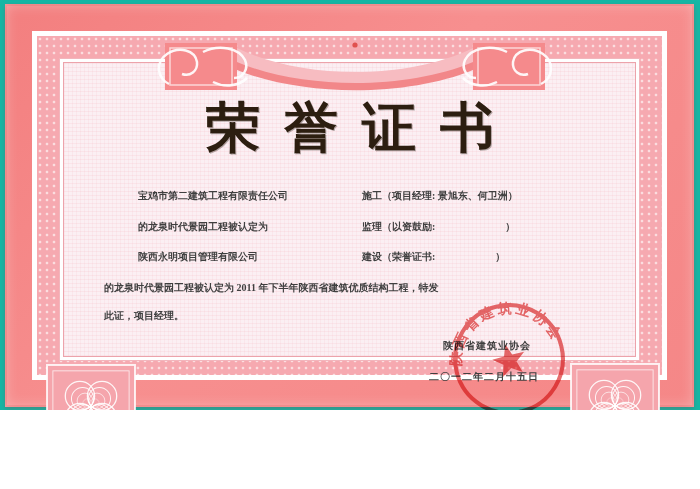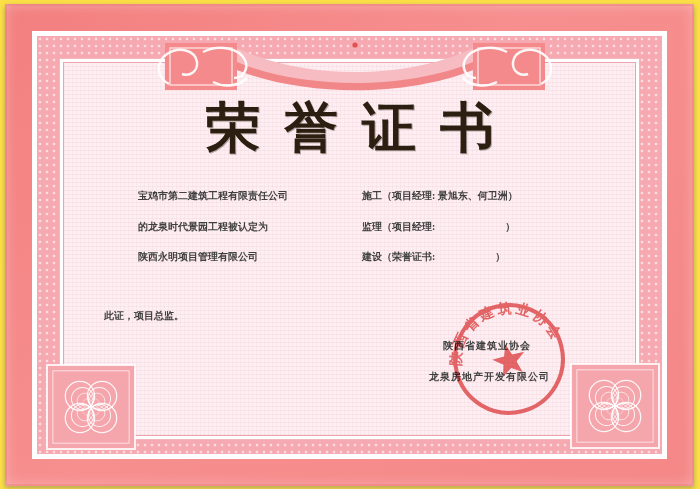--- a/index.html
+++ b/index.html
@@ -1,18 +1,18 @@
 <!DOCTYPE html>
 <html><head>
 <meta charset="utf-8">
 <style>
   html,body { margin:0; padding:0; }
   .photo {
-    position:relative; width:700px; height:489px;
-    background:#fde047; overflow:hidden;
+    position:relative; width:700px; height:410px;
+    background:#14b8a6; overflow:hidden;
     font-family:"Liberation Serif", serif;
   }
   .cert {
     position:absolute; left:5px; top:4px; right:6px; bottom:3px;
     box-shadow:0 2px 5px rgba(110,100,100,.5);
     background:#fff;
   }
   .band-solid {
     position:absolute; inset:0;
     background:linear-gradient(135deg,#f37f7f 0%,#f78f8f 45%,#f58787 100%);
@@ -154,31 +154,32 @@
 
   <div class="content">
     <div class="title">荣誉证书</div>
 
     <div>
       <span class="cjk company" style="top:189px">宝鸡市第二建筑工程有限责任公司</span>
       <span class="cjk role" style="top:189px">施工（项目经理: 景旭东、何卫洲）</span>
     </div>
     <div>
       <span class="cjk company" style="top:220px">的龙泉时代景园工程被认定为</span>
-      <span class="cjk role" style="top:220px">监理（项目经理:　　　　　　　）</span>
+      <span class="cjk role" style="top:220px">监理（以资鼓励:　　　　　　　）</span>
     </div>
     <div>
       <span class="cjk company" style="top:250px">陕西永明项目管理有限公司</span>
       <span class="cjk role" style="top:250px">建设（荣誉证书:　　　　　　）</span>
     </div>
 
-    <span class="cjk para" style="top:309px">此证，项目总监。</span>
+    <span class="cjk para" style="top:281px">的龙泉时代景园工程被认定为 2011 年下半年陕西省建筑优质结构工程，特发</span>
+    <span class="cjk para" style="top:309px">此证，项目经理。</span>
 
     <span class="cjk issuer">陕西省建筑业协会</span>
-    <span class="cjk date">龙泉房地产开发有限公司</span>
+    <span class="cjk date">二〇一二年二月十五日</span>
 
     <svg class="seal" viewBox="0 0 120 120">
       <circle cx="60" cy="60" r="53" fill="none" stroke="#e24d4c" stroke-width="4"></circle>
       <polygon fill="#e24d4c" points="60,45 64.11,56.34 76.17,56.75 66.66,64.16 69.99,75.75 60,69 50.01,75.75 53.34,64.16 43.83,56.75 55.89,56.34"></polygon>
       <defs>
         <path id="sealarc" d="M 16 82 A 48 48 0 1 1 104 82" fill="none"></path>
       </defs>
       <text font-size="14" font-weight="700" fill="#e24d4c" letter-spacing="3" font-family="Liberation Serif, serif">
         <textPath href="#sealarc" startOffset="50%" text-anchor="middle">陕西省建筑业协会</textPath>
       </text>

